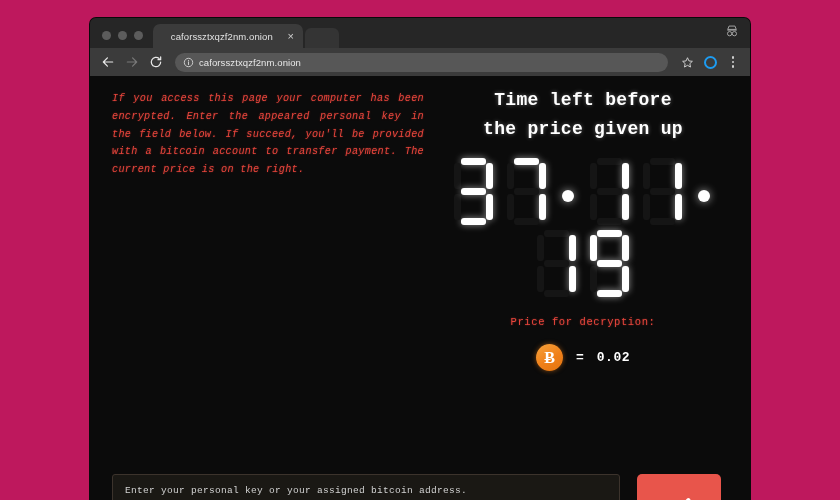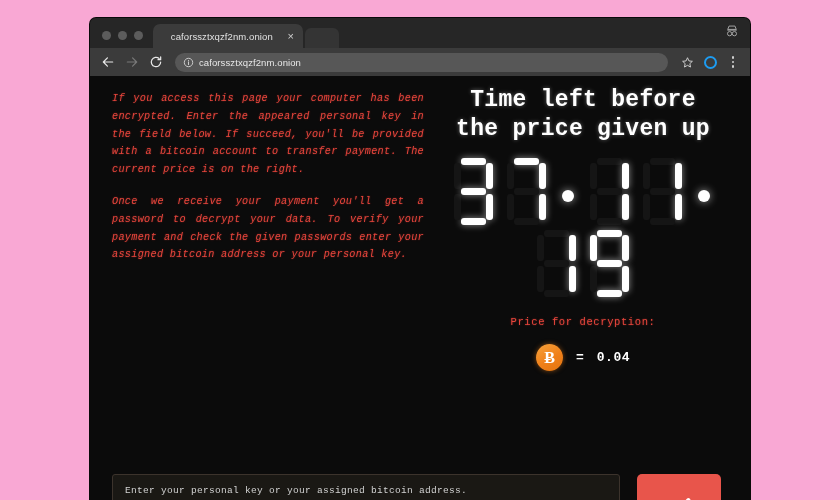--- a/index.html
+++ b/index.html
@@ -2,21 +2,21 @@
 <html><head>
 <meta charset="utf-8">
 <style>
   * { box-sizing: border-box; margin: 0; padding: 0; }
   html, body {
     width: 840px; height: 500px;
     background: #000;
     font-family: "Liberation Mono", "DejaVu Sans Mono", monospace;
     overflow: hidden;
   }
-  .screen { position: relative; width: 840px; height: 500px; background: #f9a8d4; }
+  .screen { position: relative; width: 840px; height: 500px; background: #be185d; }
 
   
   .browser {
     position: absolute; left: 90px; top: 18px;
     width: 660px; height: 482px;
     background: #1f1f1f;
     border-radius: 6px 6px 0 0;
     overflow: hidden;
     box-shadow: 0 0 0 1px #0a0a0a;
   }
@@ -87,21 +87,21 @@
   .para {
     color: #e8453c; font-size: 10.2px; line-height: 17.8px;
     text-align: justify; letter-spacing: .3px;
     text-shadow: 0 0 2px rgba(232,69,60,.45);
     margin-bottom: 14px;
     font-style: italic;
   }
 
   .right-col { position: absolute; left: 340px; top: 10px; width: 306px; text-align: center; }
   .timer-head {
-    color: #fff; font-size: 23px; font-weight: bold; line-height: 29px;
+    color: #fff; font-size: 18px; font-weight: bold; line-height: 29px;
     letter-spacing: .3px;
     text-shadow: 0 0 4px rgba(255,255,255,.35);
   }
 
   
   .clock { margin-top: 12px; display: flex; flex-direction: column; align-items: center; }
   .clock-row { display: flex; align-items: center; justify-content: center; }
   .seg-digit { position: relative; width: 43px; height: 72px; margin: 0 5px; }
   .seg {
     position: absolute; background: #fff; border-radius: 3px;
@@ -220,21 +220,20 @@
         <span></span>
           <span></span>
           <span></span>
       </span>
     </div>
 
     <div class="page">
 
       <div class="left-col">
         <div class="para">If you access this page your computer has been encrypted. Enter the appeared personal key in the field below. If succeed, you'll be provided with a bitcoin account to transfer payment. The current price is on the right.</div>
-        <div class="para">Once we receive your payment you'll get a password to decrypt your data. To verify your payment and check the given passwords enter your assigned bitcoin address or your personal key.</div>
       </div>
 
       <div class="right-col">
         <div class="timer-head">Time left before</div>
         <div class="timer-head">the price given up</div>
 
         <div class="clock">
           <div class="clock-row">
             <div class="seg-digit">
                 <span class="seg sh s-a"></span>
@@ -294,21 +293,21 @@
                 <span class="seg sv s-f"></span>
                 <span class="seg sh s-g"></span>
               </div>
           </div>
         </div>
 
         <div class="price-label">Price for decryption:</div>
         <div class="price-row">
           <span class="btc-coin">Ƀ</span>
           <span class="eq">=</span>
-          <span class="amt">0.04</span>
+          <span class="amt">0.02</span>
         </div>
       </div>
 
       <div class="formrow">
         <textarea class="keybox" placeholder="Enter your personal key or your assigned bitcoin address." style=""></textarea>
         <button class="submit">
           <svg class="check" viewBox="0 0 24 24">
             <path d="M4.5 12.8l5 5.2L19.5 6.4" fill="none" stroke="#fff" stroke-width="3.2" stroke-linecap="round" stroke-linejoin="round"></path>
           </svg>
         </button>

